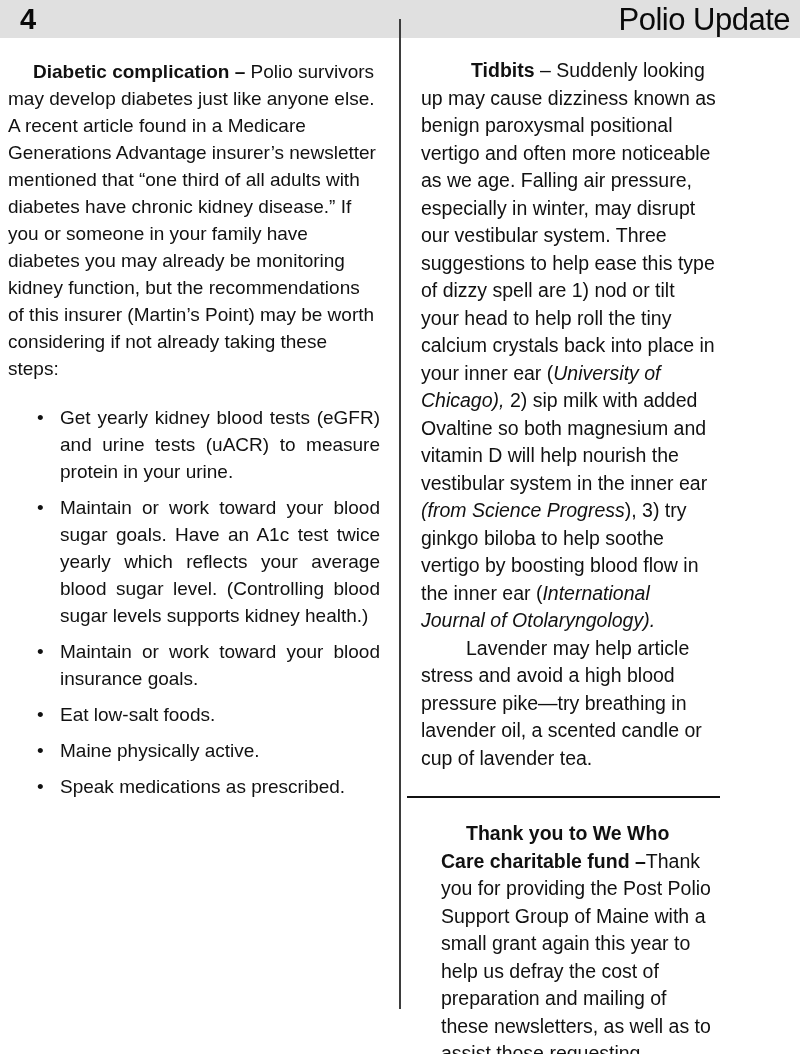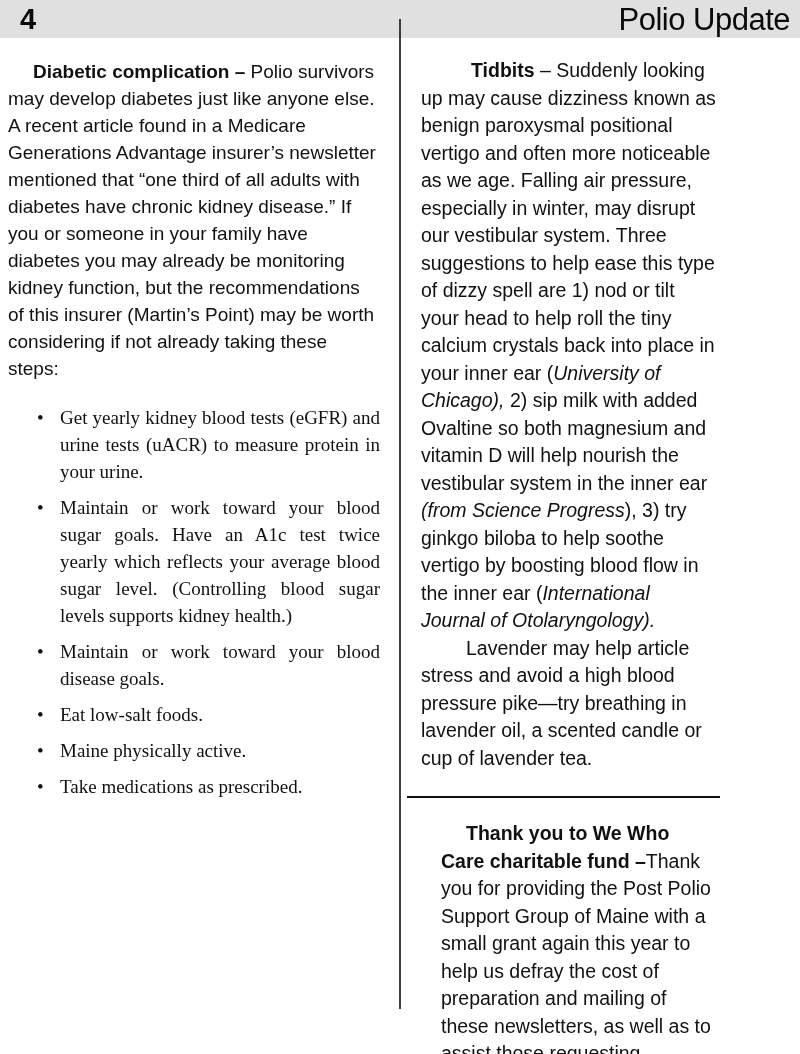--- a/index.html
+++ b/index.html
@@ -73,21 +73,20 @@
     margin-top: 22px;
     margin-left: 29px;
     width: 343px;
   }
   .bullet-item {
     position: relative;
     padding-left: 23px;
     margin-bottom: 9px;
     text-align: justify;
     text-align-last: left;
-    font-family: Liberation Serif, serif;
   }
   .bullet-item:last-child { margin-bottom: 0; }
   .bullet-item::before {
     content: "\2022";
     position: absolute;
     left: 0; top: 0;
     font-size: 19px;
   }
 
   .tidbits-para  { text-indent: 50px; }
@@ -115,24 +114,24 @@
   </div>
 
   <div class="content">
 
     <div class="col-left">
       <p class="intro-para"><span class="b">Diabetic complication – </span><span>Polio survivors may develop diabetes just like anyone else.  A recent article found in a Medicare Generations Advantage insurer’s newsletter mentioned that “one third of all adults with diabetes have chronic kidney disease.”  If you or someone in your family have diabetes you may already be monitoring kidney function, but the recommendations of this insurer (Martin’s Point) may be worth considering if not already taking these steps:</span></p>
 
       <ul class="bullet-list">
         <li class="bullet-item">Get yearly kidney blood tests (eGFR) and urine tests (uACR) to measure protein in your urine.</li>
         <li class="bullet-item">Maintain or work toward your blood sugar goals. Have an A1c test twice yearly which reflects your average blood sugar level.   (Controlling blood sugar levels supports kidney health.)</li>
-        <li class="bullet-item">Maintain or work toward your blood disease goals.</li>
+        <li class="bullet-item">Maintain or work toward your blood insurance goals.</li>
         <li class="bullet-item">Eat low-salt foods.</li>
         <li class="bullet-item">Maine physically active.</li>
-        <li class="bullet-item">Take medications as prescribed.</li>
+        <li class="bullet-item">Speak medications as prescribed.</li>
       </ul>
     </div>
 
     <div class="col-right">
       <p class="tidbits-para"><span class="b">Tidbits</span><span> –   Suddenly looking up may cause dizziness known as benign paroxysmal positional vertigo and often more noticeable as we age.  Falling air pressure, especially in winter, may disrupt our vestibular system.  Three suggestions to help ease this type of dizzy spell are 1) nod or tilt your head to help roll the tiny calcium crystals back into place in your inner ear (</span><span class="i">University of Chicago),</span><span> 2) sip milk with added Ovaltine so both magnesium and vitamin D will help nourish the vestibular system in the inner ear </span><span class="i">(from Science Progress</span><span>), 3) try ginkgo biloba to help soothe vertigo by boosting blood flow in the inner ear (</span><span class="i">International Journal of Otolaryngology).</span></p>
 
       <p class="lavender-para"><span>Lavender may help article stress and avoid a high blood pressure pike—try breathing in lavender oil, a scented candle or cup of lavender tea.</span></p>
 
       <hr class="section-rule">
 

